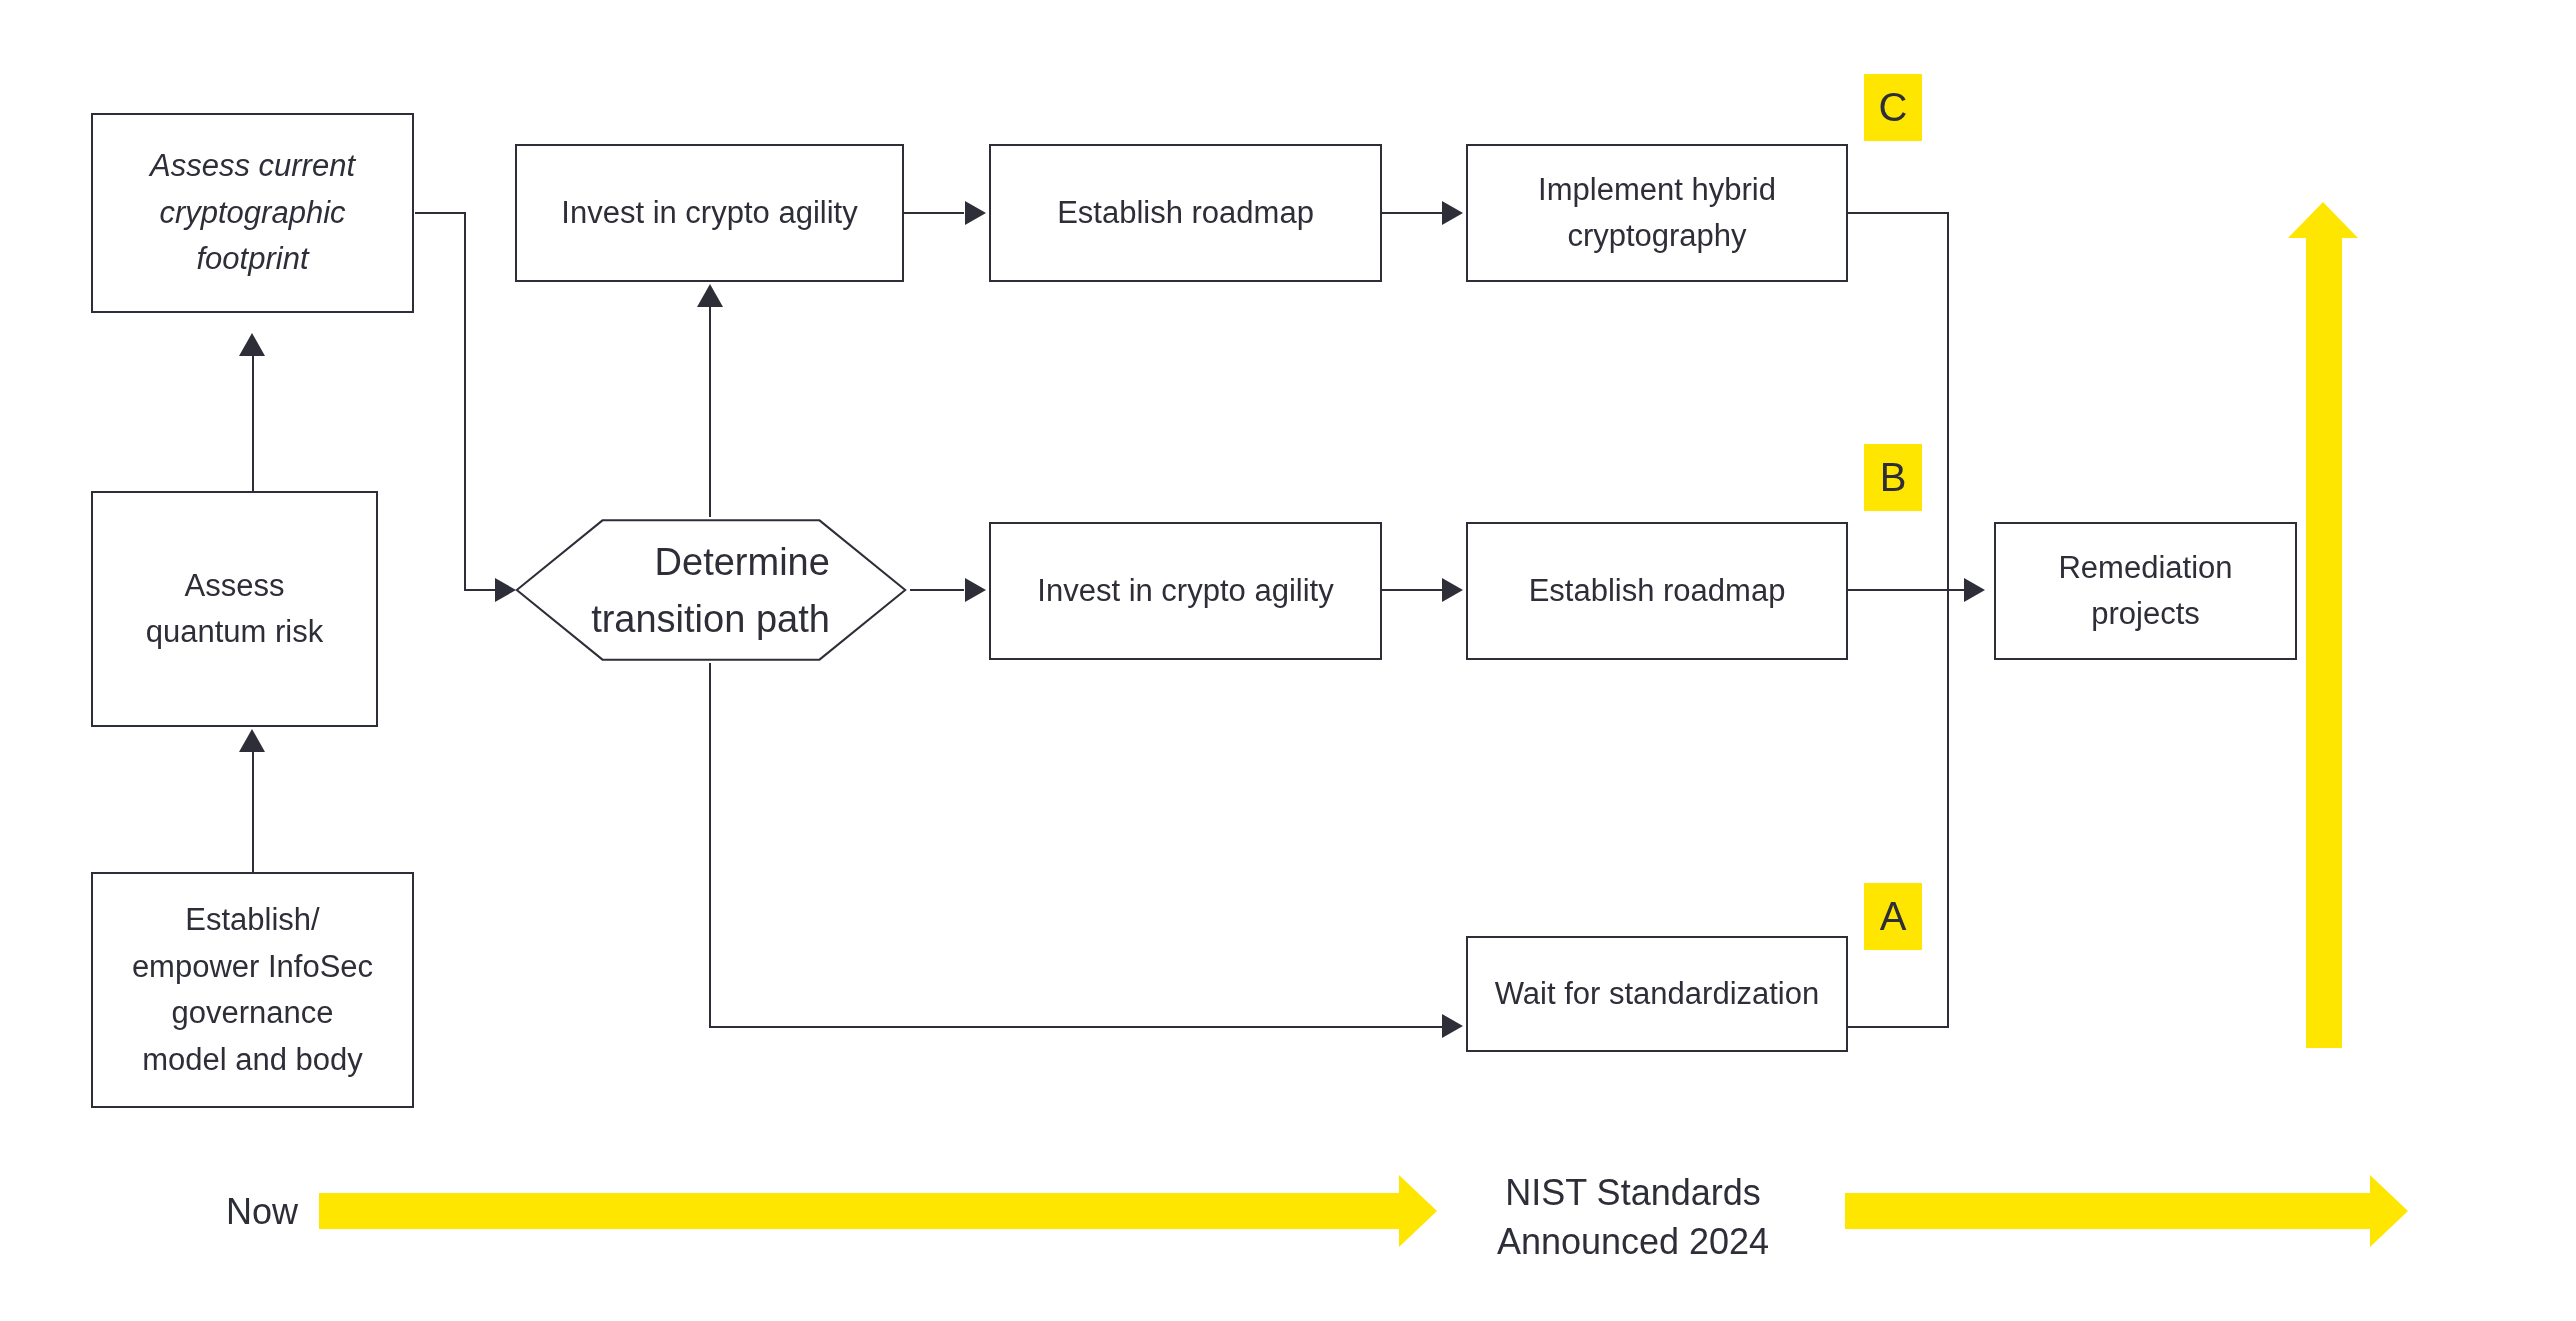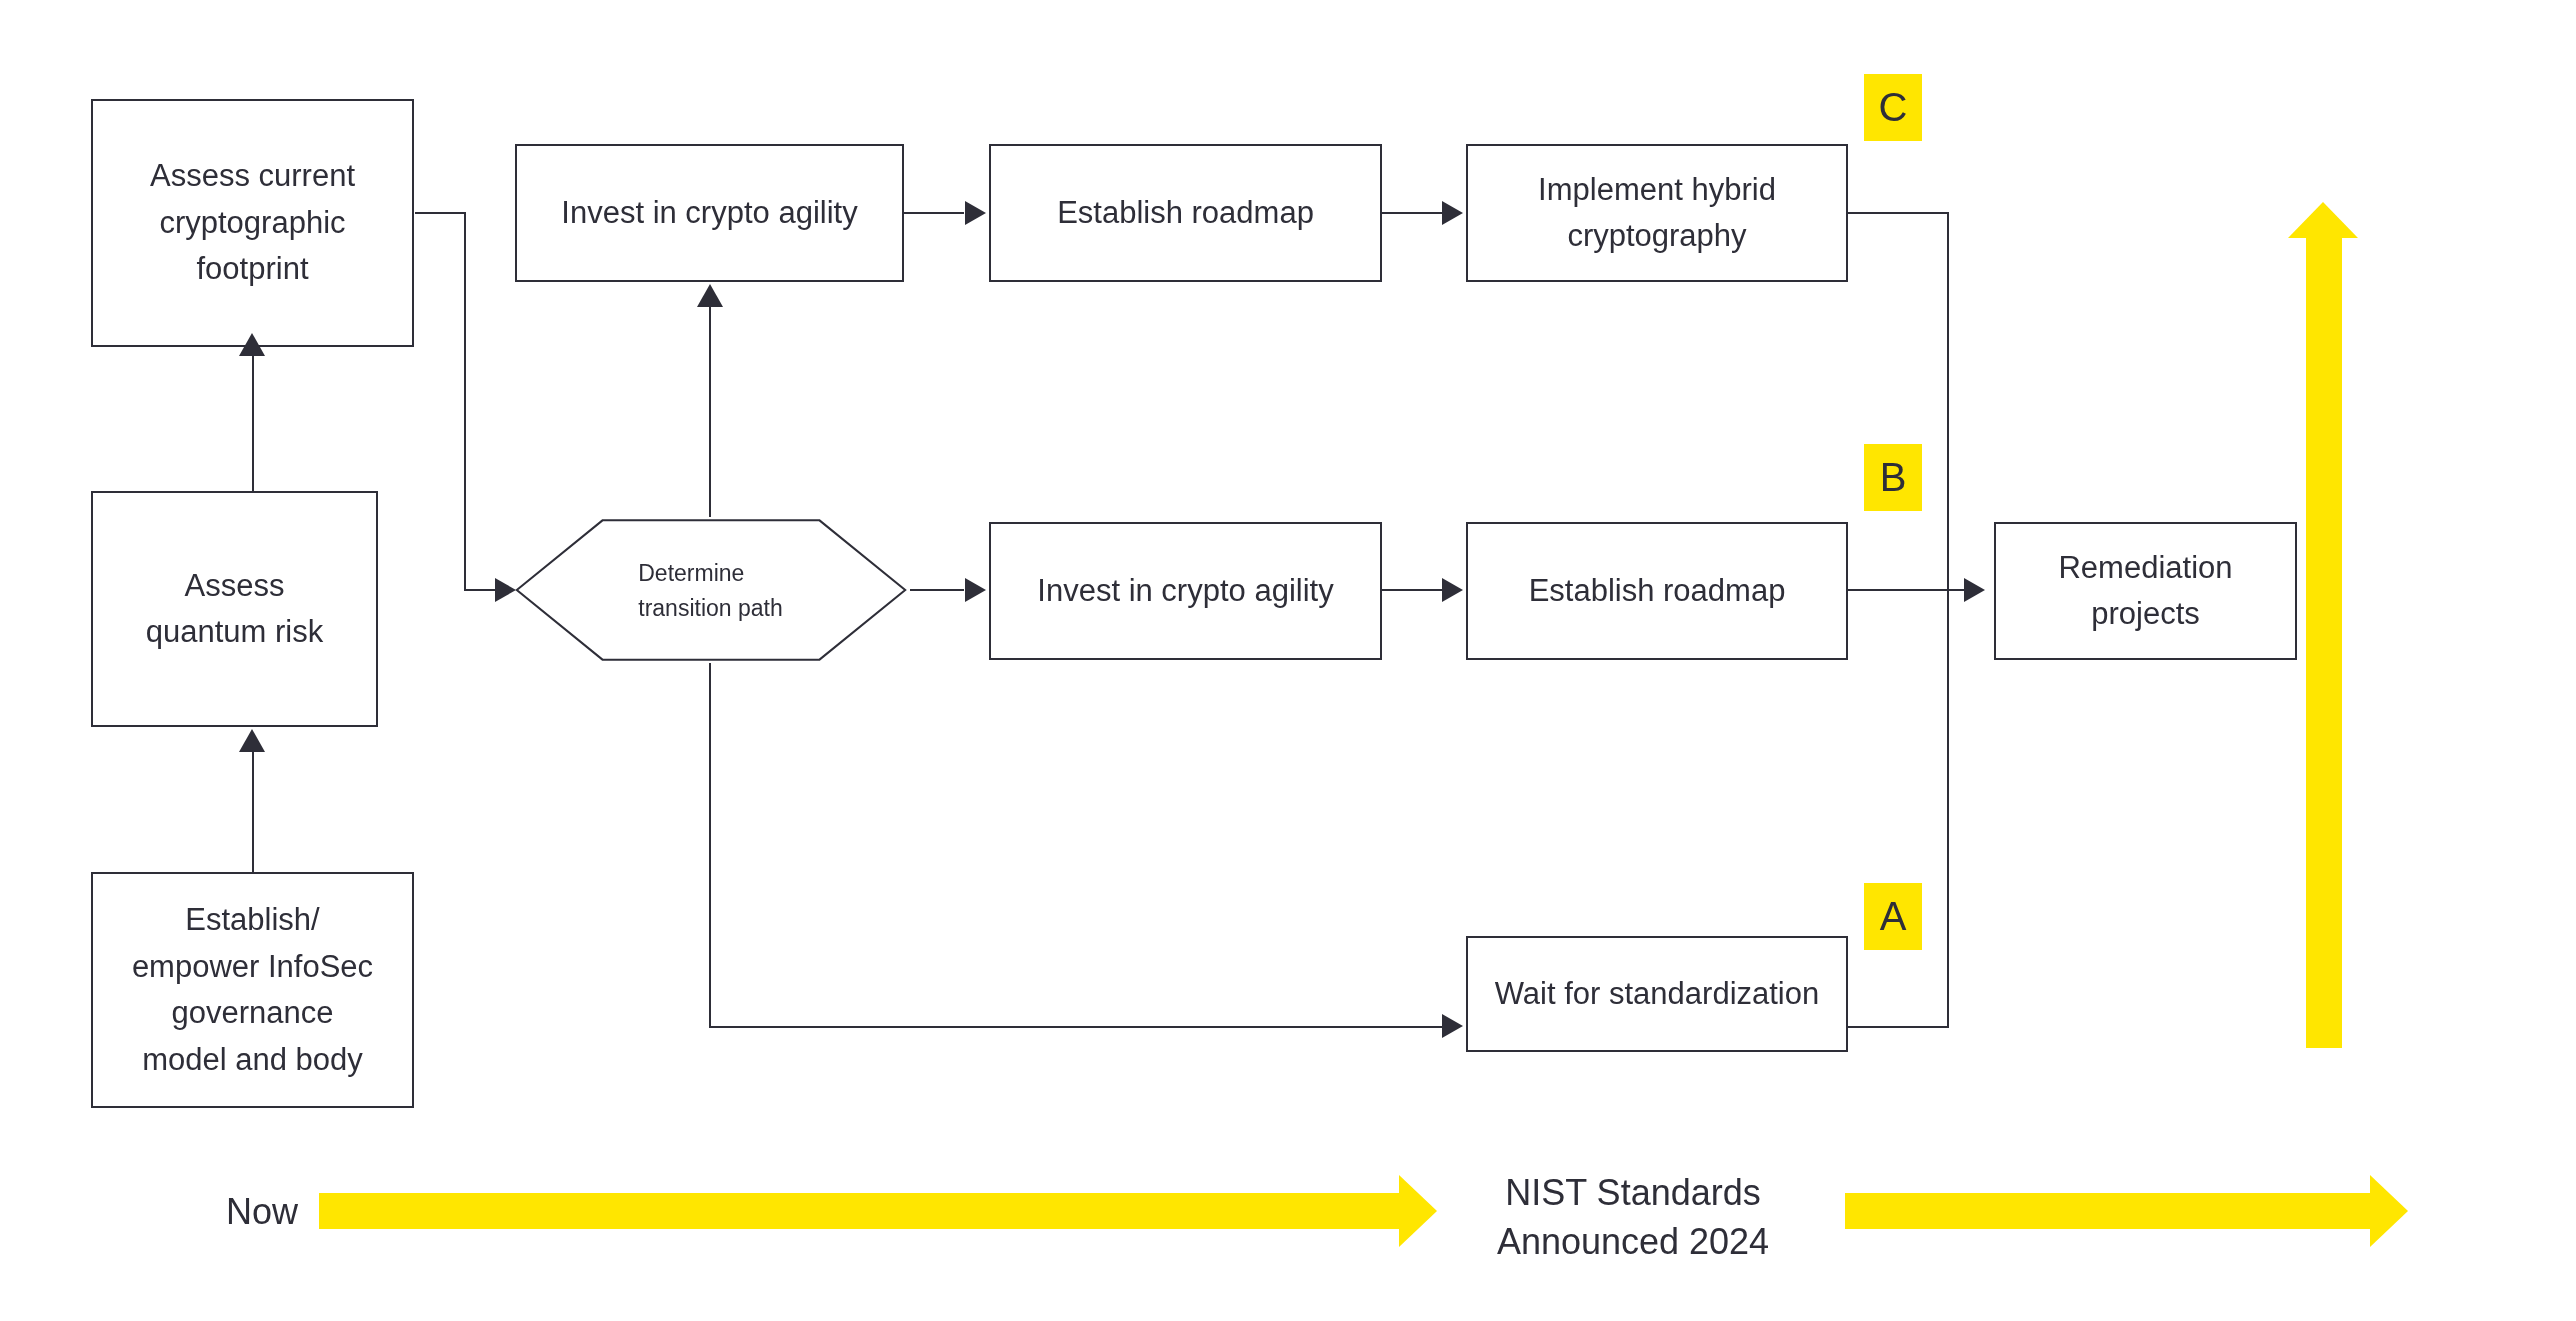--- a/index.html
+++ b/index.html
@@ -22,21 +22,21 @@
     background:#ffffff;
     display:flex;align-items:center;justify-content:center;
     text-align:center;
     font-size:31px;line-height:1.5;
     white-space:pre-line;
   }
   .hexwrap{position:absolute;}
   .hextext{
     position:absolute;
     display:flex;align-items:center;justify-content:center;
-    text-align:left;font-size:23px;line-height:1.5;white-space:pre-line;
+    text-align:right;font-size:38px;line-height:1.5;white-space:pre-line;
   }
   .hline,.vline{position:absolute;background:var(--ink,#2E2E38);}
   .hline{height:2px;}
   .vline{width:2px;}
   .tri-up{
     position:absolute;width:0;height:0;
     border-left:13.4px solid transparent;border-right:13.4px solid transparent;
     border-bottom:23px solid var(--ink,#2E2E38);
   }
   .tri-right{
@@ -65,21 +65,21 @@
     position:absolute;width:0;height:0;
     border-left:35px solid transparent;border-right:35px solid transparent;
     border-bottom:36px solid var(--yellow,#FFE600);
   }
 </style>
 </head>
 <body>
 
 <div class="canvas">
 
-  <div class="box" style="left:91px;top:99px;width:323px;height:248px;">Assess current
+  <div class="box" style="left:91px;top:113px;width:323px;height:200px;font-style:italic;">Assess current
 cryptographic
 footprint</div>
   <div class="box" style="left:91px;top:491px;width:287px;height:236px;">Assess
 quantum risk</div>
   <div class="box" style="left:91px;top:872px;width:323px;height:236px;">Establish/
 empower InfoSec
 governance
 model and body</div>
 
   <div class="vline" style="left:252px;top:356px;height:136px;"></div>

